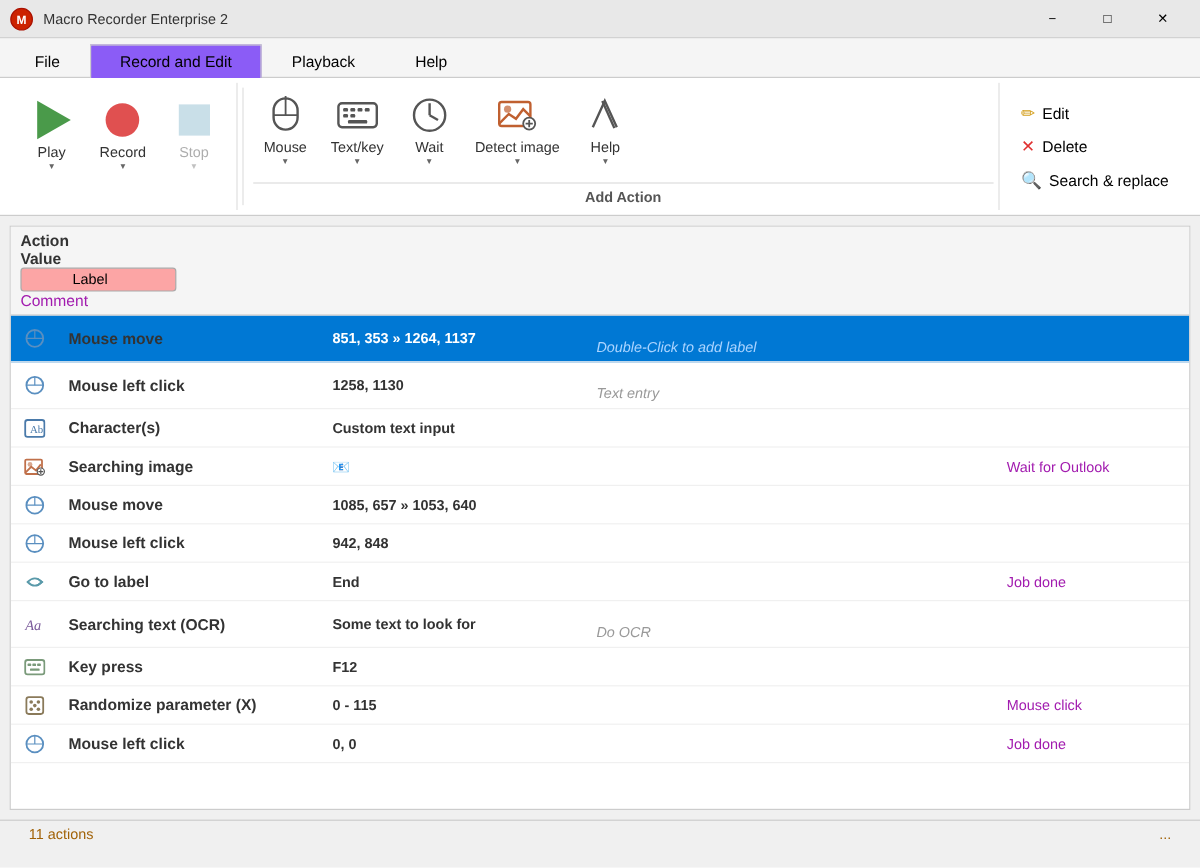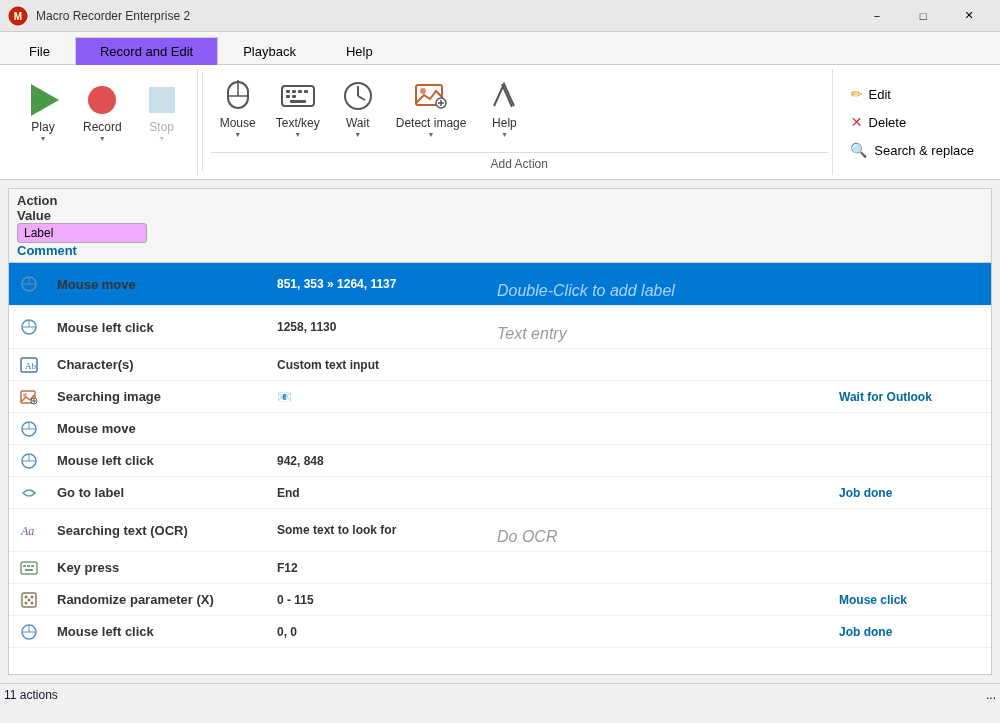--- a/index.html
+++ b/index.html
@@ -131,64 +131,65 @@
       display: flex;
       background: #f5f5f5;
       border-bottom: 1px solid #ccc;
       padding: 4px 0;
       flex-direction: column;
     }
     .col-icon { width: 40px; flex-shrink: 0; }
     .col-action { width: 220px; flex-shrink: 0; padding-left: 8px; font-weight: 600; color: #333; }
     .col-value { width: 220px; flex-shrink: 0; padding-left: 8px; font-weight: 600; color: #333; }
     .col-label { flex: 1; padding-left: 8px; }
-    .col-comment { width: 160px; flex-shrink: 0; padding-left: 8px; font-weight: 700; color: #0369a1; }
+    .col-comment { width: 160px; flex-shrink: 0; padding-left: 8px; font-weight: 400; color: #a21caf; }
 
     .label-select-container {
       display: flex;
       align-items: center;
       gap: 4px;
     }
     .label-select {
       border: 1px solid #aaa;
       border-radius: 3px;
       padding: 2px 20px 2px 6px;
       font-size: 12px;
-      background: #f0abfc;
+      background: #fca5a5;
       appearance: none;
       cursor: pointer;
       min-width: 130px;
+      text-align: center;
     }
 
     
     .table-body { flex: 1; overflow-y: auto; }
     .table-row {
       display: flex;
       align-items: center;
       border-bottom: 1px solid #f0f0f0;
       padding: 5px 0;
       min-height: 32px;
     }
     .table-row.selected { background: #0078d4; color: white; }
     .table-row.selected .col-label span { color: #aad4ff; }
     .table-row .col-icon { display: flex; align-items: center; justify-content: center; }
     .table-row .col-action { padding-left: 8px; }
     .table-row .col-value { padding-left: 8px; font-size: 12px; }
-    .table-row .col-label { padding-left: 8px; font-size: 16px; color: #999; font-style: italic; margin-top: 14px; }
+    .table-row .col-label { padding-left: 8px; font-size: 12px; color: #999; font-style: italic; margin-top: 14px; }
     .table-row .col-comment { padding-left: 8px; font-size: 12px; }
     .table-row.selected .col-comment { color: white; }
     .table-row.selected .col-value { color: white; }
 
     
     #status-bar {
       background: #f0f0f0;
       border-top: 1px solid #ccc;
-      padding: 4px 4px;
+      padding: 4px 24px;
       font-size: 12px;
-      color: #0f172a;
+      color: #a16207;
       display: flex;
       justify-content: space-between;
       align-items: center;
     }
 
     
     .ribbon-add-section {
       display: flex;
       flex-direction: column;
       padding: 4px;
@@ -199,20 +200,21 @@
       gap: 2px;
       flex: 1;
     }
     .ribbon-add-label {
       text-align: center;
       font-size: 12px;
       color: #555;
       border-top: 1px solid #ddd;
       padding-top: 4px;
       margin-top: 4px;
+      font-weight: bold;
     }
 
     .pencil-icon { color: #d4a020; }
     .x-icon { color: #e03030; }
     .search-icon { color: #4a8ac0; }
   </style>
 </head>
 <body>
 
 <div id="title-bar">
@@ -426,20 +428,21 @@
     </div>
       <div class="table-row">
       <div class="col-icon">
           <svg width="18" height="20" viewBox="0 0 18 20">
             <rect x="2" y="3" width="14" height="14" rx="7" fill="none" stroke="#5a8fc0" stroke-width="1.5"></rect>
             <line x1="9" y1="3" x2="9" y2="10" stroke="#5a8fc0" stroke-width="1"></line>
             <line x1="2" y1="10" x2="16" y2="10" stroke="#5a8fc0" stroke-width="1"></line>
           </svg>
         </div>
       <div class="col-action">Mouse move</div>
+      <div class="col-value">1085, 657 » 1053, 640</div>
       <div class="col-label"></div>
       <div class="col-comment"></div>
     </div>
       <div class="table-row">
       <div class="col-icon">
           <svg width="18" height="20" viewBox="0 0 18 20">
             <rect x="2" y="3" width="14" height="14" rx="7" fill="none" stroke="#5a8fc0" stroke-width="1.5"></rect>
             <line x1="9" y1="3" x2="9" y2="10" stroke="#5a8fc0" stroke-width="1"></line>
             <line x1="2" y1="10" x2="16" y2="10" stroke="#5a8fc0" stroke-width="1"></line>
           </svg>

